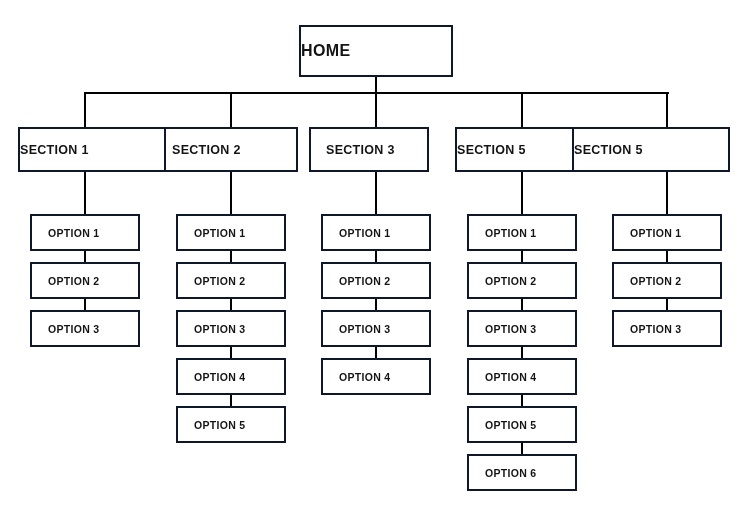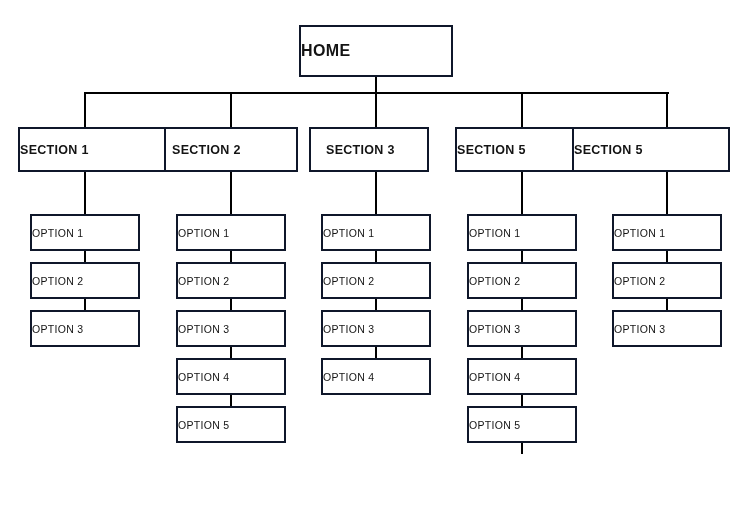--- a/index.html
+++ b/index.html
@@ -36,22 +36,23 @@
     font-weight: 600;
     letter-spacing: 0.4px;
   }
   .section-box {
     font-size: 12.5px;
     font-weight: 600;
     letter-spacing: 0.3px;
   }
   .option-box {
     font-size: 10.5px;
-    font-weight: 400;
+    font-weight: 700;
     letter-spacing: 0.3px;
+    padding-left: 16px;
   }
   .line {
     position: absolute;
     background: #000000;
   }
   #home-stub {
     left: 375px;
     top: 77px;
     width: 2px;
     height: 16px;
@@ -151,20 +152,23 @@
     </div>
     <div class="line" style="left: 521px; top: 347px; width: 2px; height: 11px;"></div>
     <div class="node option-box" style="left: 467px; top: 358px; width: 110px; height: 37px;">
       <span>OPTION 4</span>
     </div>
     <div class="line" style="left: 521px; top: 395px; width: 2px; height: 11px;"></div>
     <div class="node option-box" style="left: 467px; top: 406px; width: 110px; height: 37px;">
       <span>OPTION 5</span>
     </div>
     <div class="line" style="left: 521px; top: 443px; width: 2px; height: 11px;"></div>
+    <div class="node option-box" style="left: 467px; top: 454px; width: 110px; height: 37px;">
+      <span>OPTION 6</span>
+    </div>
     <div class="line" style="left: 666px; top: 93px; width: 2px; height: 34px;"></div>
     <div class="node section-box" style="left: 572px; top: 127px; width: 158px; height: 45px;">
       <span>SECTION 5</span>
     </div>
     <div class="line" style="left: 666px; top: 172px; width: 2px; height: 42px;"></div>
     <div class="node option-box" style="left: 612px; top: 214px; width: 110px; height: 37px;">
       <span>OPTION 1</span>
     </div>
     <div class="line" style="left: 666px; top: 251px; width: 2px; height: 11px;"></div>
     <div class="node option-box" style="left: 612px; top: 262px; width: 110px; height: 37px;">

